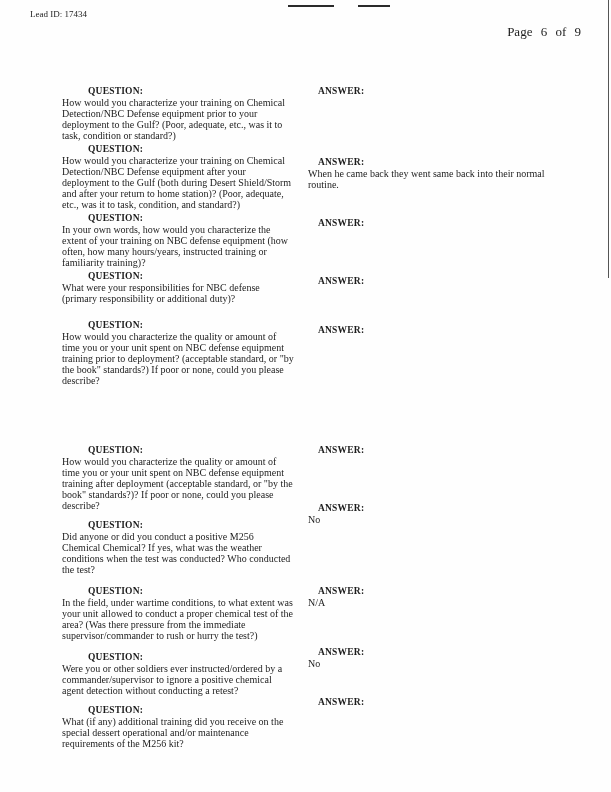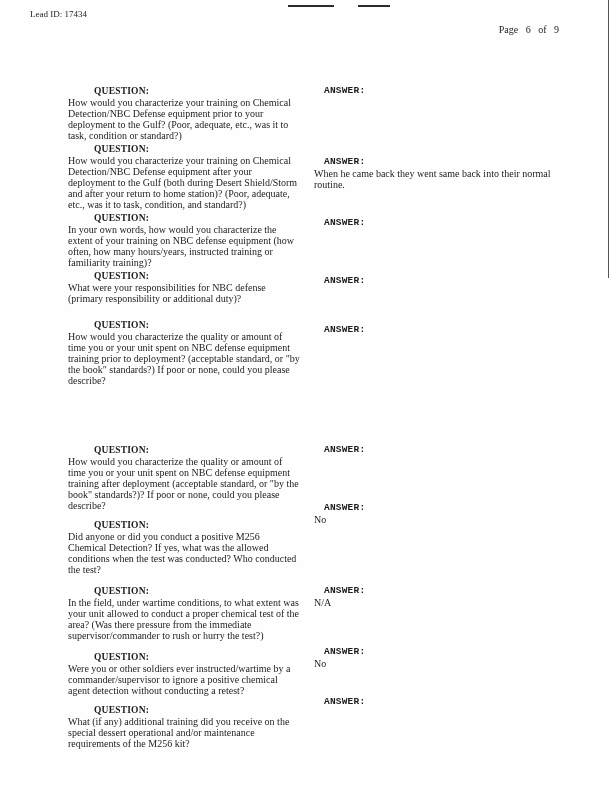--- a/index.html
+++ b/index.html
@@ -10,41 +10,41 @@
     background:#fefefe;
     font-family:"Liberation Serif", serif;
     color:#1c1c1c;
     overflow:hidden;
   }
   .lead-id {
     position:absolute; top:9px; left:30px;
     font-size:9px;
   }
   .page-num {
-    position:absolute; top:24px; right:52px;
-    font-size:10px; word-spacing:5px;
+    position:absolute; top:24px; right:30px;
+    font-size:13px; word-spacing:5px;
   }
   .scan-mark { position:absolute; background:#2a2a2a; height:2px; }
   .mark-1 { top:5px; left:288px; width:46px; }
   .mark-2 { top:5px; left:358px; width:32px; }
   .edge-line { position:absolute; top:0; right:2px; width:1px; height:278px; background:#555; }
 
   .content {
-    position:absolute; top:85px; left:62px; width:505px;margin-left:6px;
+    position:absolute; top:85px; left:62px; width:505px;
   }
   .qa-row { display:flex; align-items:flex-start; }
   .q-col { width:232px; flex:0 0 232px; }
   .a-col { margin-left:14px; flex:1; position:relative; }
 
   .q-label, .a-label {
     font-weight:bold; font-size:9.5px; line-height:12px;
     letter-spacing:0.2px;
   }
   .q-label { margin-left:26px; }
-  .a-label { margin-left:10px;font-family:Liberation Mono, monospace; }
+  .a-label { margin-left:10px; }
   .q-text, .a-text {
     font-size:10px; line-height:11px;
   }
   .a-text { max-width:258px; }
 
   
   .row-1  { margin-bottom:2px; }
   .row-2  { margin-bottom:2px; }
   .row-3  { margin-bottom:2px; }
   .row-4  { margin-bottom:15px; }
@@ -138,21 +138,21 @@
       </div>
       <div class="a-col">
         <div class="a-label">ANSWER:</div>
         <div class="a-text"></div>
       </div>
     </div>
 
     <div class="qa-row row-7">
       <div class="q-col">
         <div class="q-label">QUESTION:</div>
-        <div class="q-text">Did anyone or did you conduct a positive M256 Chemical Detection?  If yes, what was the allowed conditions when the test was conducted?  Who conducted the test?</div>
+        <div class="q-text">Did anyone or did you conduct a positive M256 Chemical Chemical?  If yes, what was the weather conditions when the test was conducted?  Who conducted the test?</div>
       </div>
       <div class="a-col">
         <div class="a-label">ANSWER:</div>
         <div class="a-text">No</div>
       </div>
     </div>
 
     <div class="qa-row row-8">
       <div class="q-col">
         <div class="q-label">QUESTION:</div>
@@ -160,21 +160,21 @@
       </div>
       <div class="a-col">
         <div class="a-label">ANSWER:</div>
         <div class="a-text">N/A</div>
       </div>
     </div>
 
     <div class="qa-row row-9">
       <div class="q-col">
         <div class="q-label">QUESTION:</div>
-        <div class="q-text">Were you or other soldiers ever instructed/wartime by a commander/supervisor to ignore a positive chemical agent detection without conducting a retest?</div>
+        <div class="q-text">Were you or other soldiers ever instructed/ordered by a commander/supervisor to ignore a positive chemical agent detection without conducting a retest?</div>
       </div>
       <div class="a-col">
         <div class="a-label">ANSWER:</div>
         <div class="a-text">No</div>
       </div>
     </div>
 
     <div class="qa-row row-10">
       <div class="q-col">
         <div class="q-label">QUESTION:</div>

